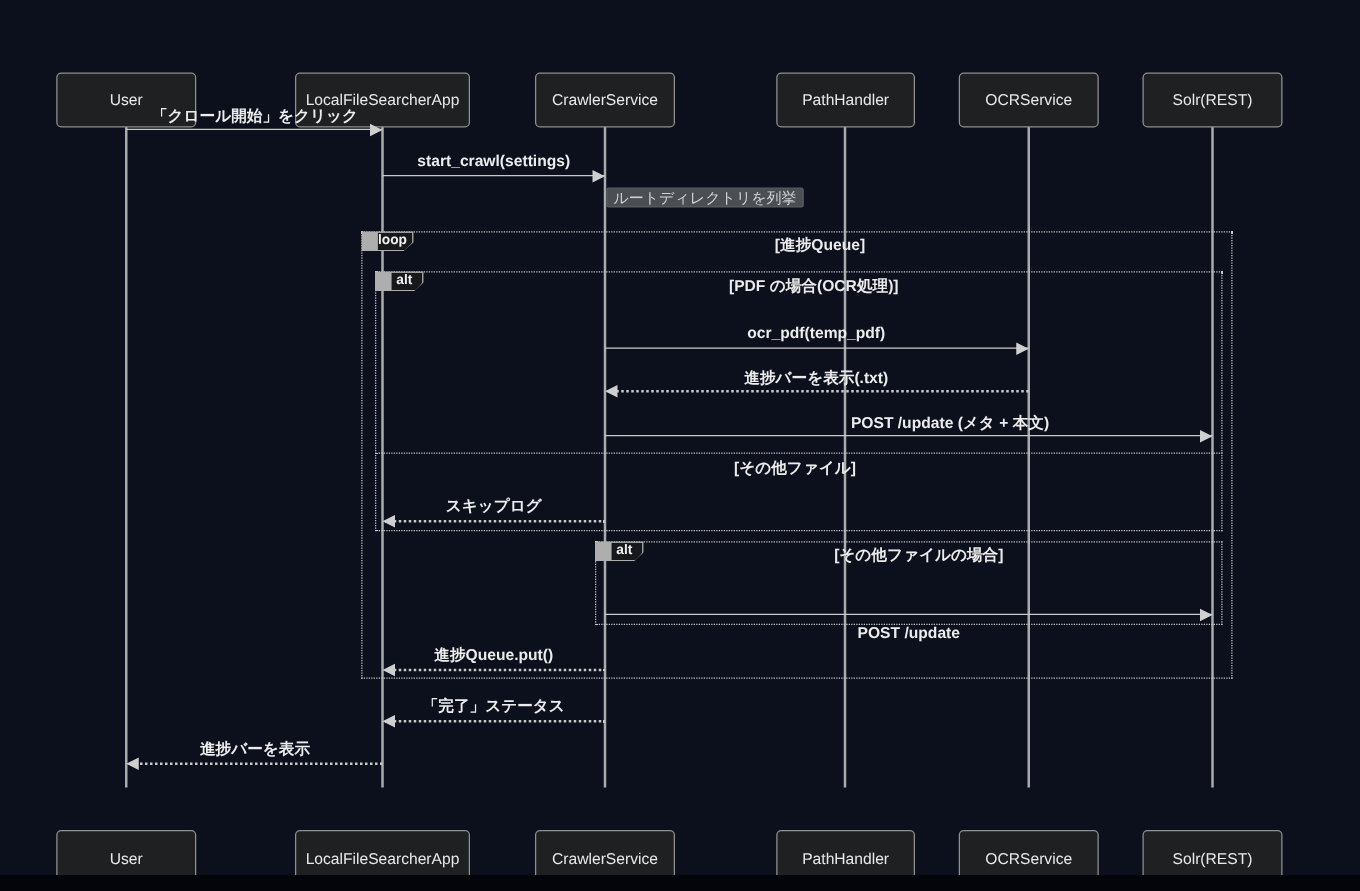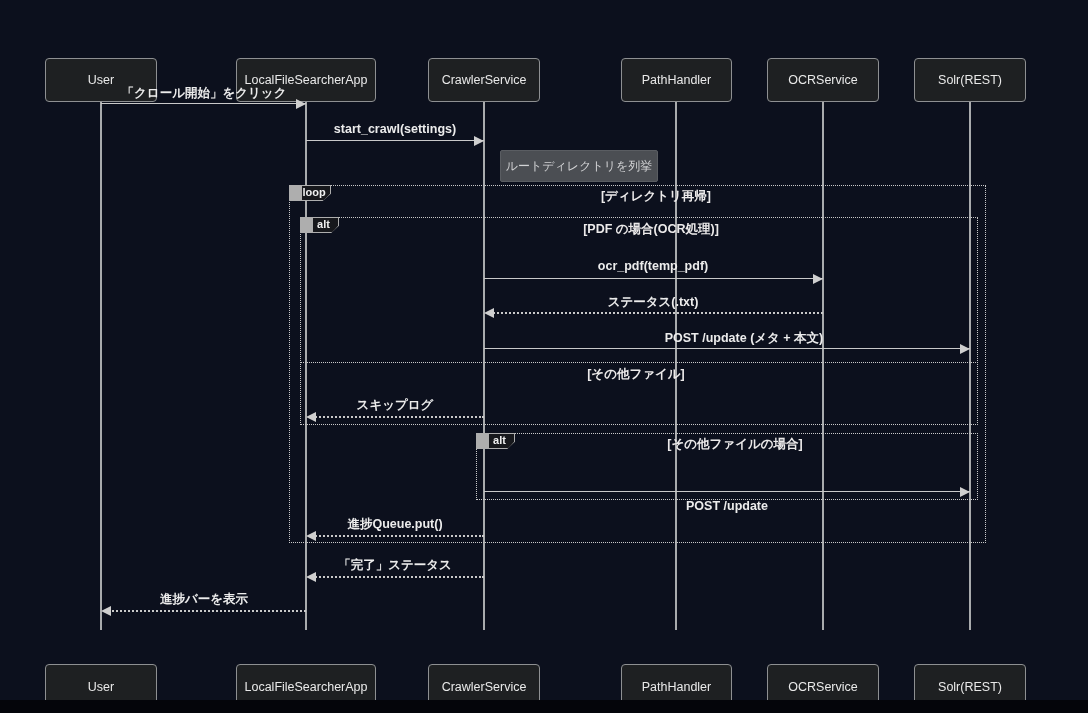--- a/index.html
+++ b/index.html
@@ -135,47 +135,47 @@
   <div class="pbox" style="left:914px; top:630px; width:112px; height:45px">Solr(REST)</div>
 
   <div class="msg-label" style="left:204px; top:85px">「クロール開始」をクリック</div>
   <div class="msg-line-solid" style="left:101px; top:103px; width:205px"></div>
   <div class="arrow-right" style="left:296px; top:99px"></div>
 
   <div class="msg-label" style="left:395px; top:122px">start_crawl(settings)</div>
   <div class="msg-line-solid" style="left:306px; top:140px; width:178px"></div>
   <div class="arrow-right" style="left:474px; top:136px"></div>
 
-  <div class="note" style="left:500px; top:150px; width:158px; height:32px">ルートディレクトリを列挙</div>
+  <div class="note" style="left:485px; top:150px; width:158px; height:16px">ルートディレクトリを列挙</div>
 
   <div class="frame" style="left:289px; top:185px; width:697px; height:358px"></div>
   <div class="frag-tab" style="left:289px; top:185px; width:42px; height:16px">
     <div class="frag-tab-inner">
         <span>loop</span>
       </div>
   </div>
-  <div class="frag-cond" style="left:656px; top:188px">[ディレクトリ再帰]</div>
+  <div class="frag-cond" style="left:656px; top:188px">[進捗Queue]</div>
 
   <div class="frame" style="left:300px; top:217px; width:678px; height:208px"></div>
   <div class="frag-tab" style="left:300px; top:217px; width:39px; height:16px">
     <div class="frag-tab-inner">
         <span>alt</span>
       </div>
   </div>
   <div class="frag-cond" style="left:651px; top:221px">[PDF の場合(OCR処理)]</div>
 
   <div class="msg-label" style="left:653px; top:259px">ocr_pdf(temp_pdf)</div>
   <div class="msg-line-solid" style="left:484px; top:278px; width:339px"></div>
   <div class="arrow-right" style="left:813px; top:274px"></div>
 
-  <div class="msg-label" style="left:653px; top:294px">ステータス(.txt)</div>
+  <div class="msg-label" style="left:653px; top:294px">進捗バーを表示(.txt)</div>
   <div class="msg-line-dashed" style="left:486px; top:312px; width:337px"></div>
   <div class="arrow-left" style="left:484px; top:308px"></div>
 
-  <div class="msg-label" style="left:744px; top:330px">POST /update (メタ + 本文)</div>
+  <div class="msg-label" style="left:760px; top:330px">POST /update (メタ + 本文)</div>
   <div class="msg-line-solid" style="left:484px; top:348px; width:486px"></div>
   <div class="arrow-right" style="left:960px; top:344px"></div>
 
   <div class="frame-divider" style="left:300px; top:362px; width:678px"></div>
   <div class="frag-cond" style="left:636px; top:366px">[その他ファイル]</div>
 
   <div class="msg-label" style="left:395px; top:397px">スキップログ</div>
   <div class="msg-line-dashed" style="left:308px; top:416px; width:176px"></div>
   <div class="arrow-left" style="left:306px; top:412px"></div>
 

